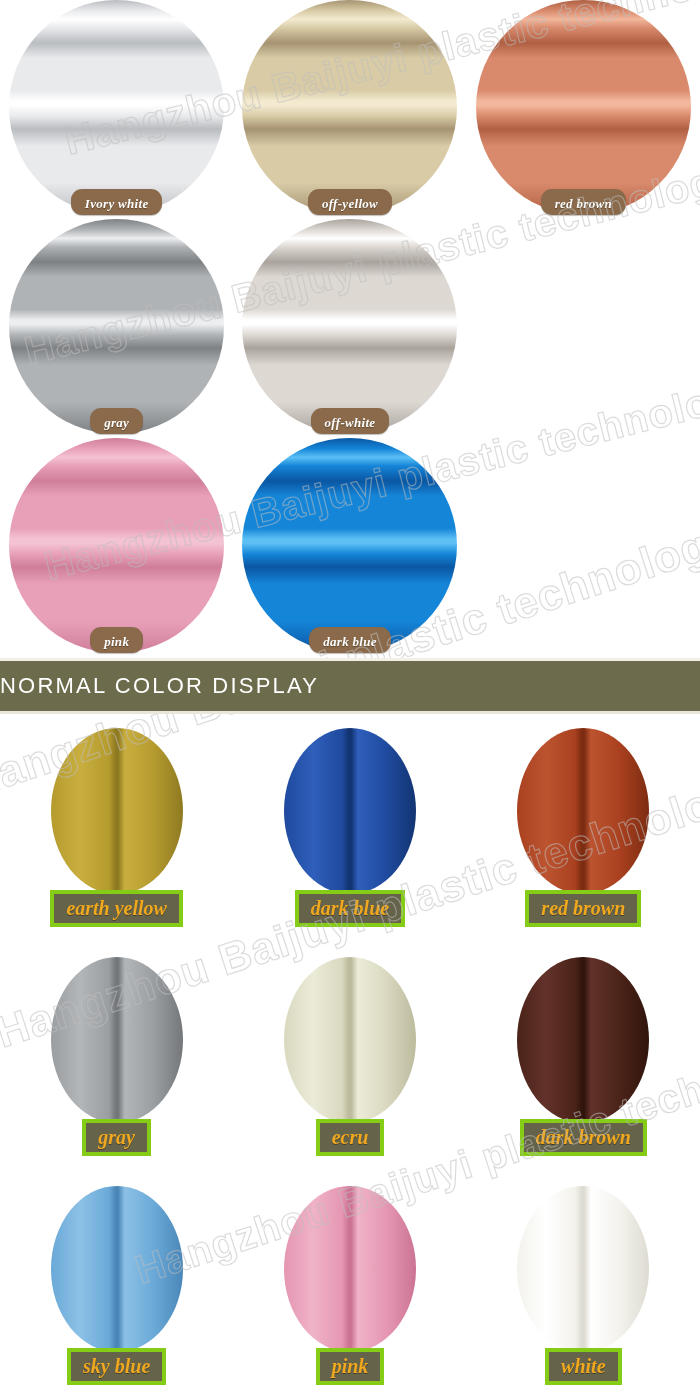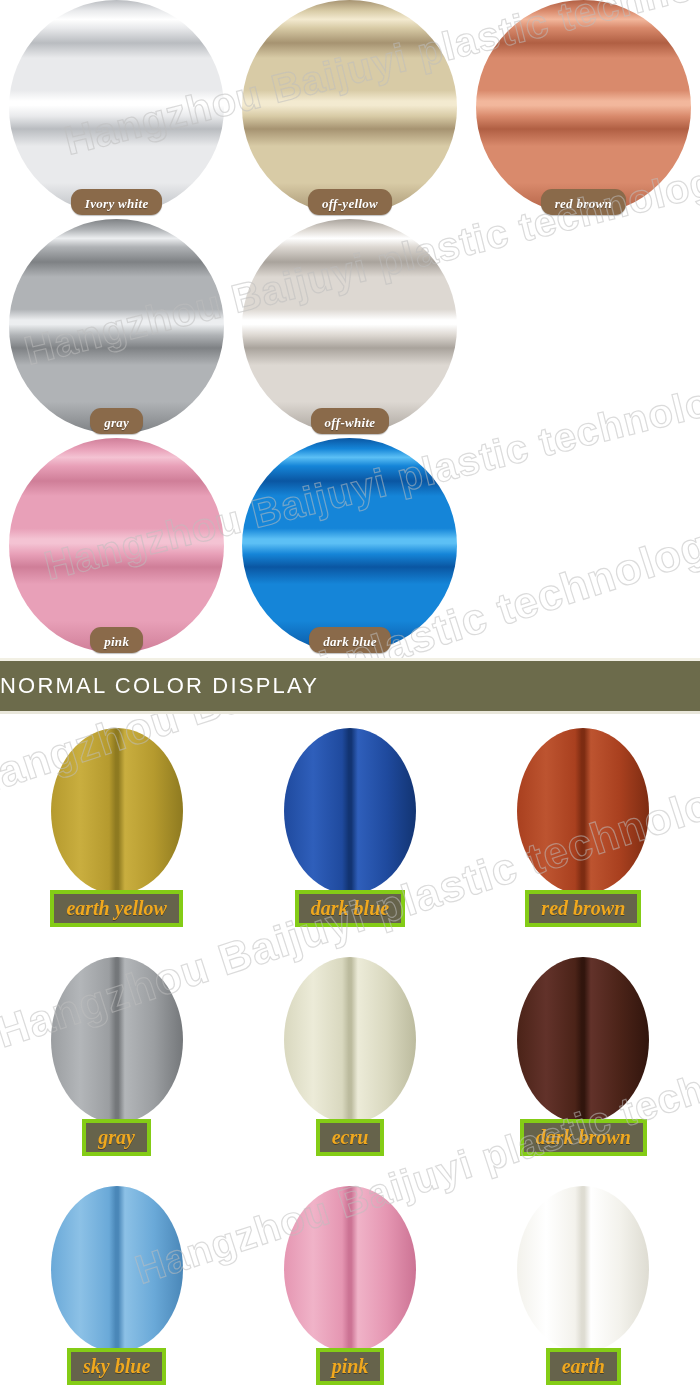--- a/index.html
+++ b/index.html
@@ -278,16 +278,16 @@
       <div class="b-cell">
         <div class="b-disc">
           <div class="seam" style="background: linear-gradient(to right, rgb(229, 150, 178) 0%, rgb(240, 179, 200) 22%, rgb(229, 150, 178) 44%, rgb(204, 115, 148) 49%, rgb(204, 115, 148) 51%, rgb(240, 179, 200) 56%, rgb(229, 150, 178) 78%, rgb(204, 115, 148) 100%);"></div>
         </div>
         <div class="b-label">pink</div>
       </div>
       <div class="b-cell">
         <div class="b-disc">
           <div class="seam" style="background: linear-gradient(to right, rgb(243, 242, 236) 0%, rgb(255, 255, 255) 22%, rgb(243, 242, 236) 44%, rgb(222, 220, 210) 49%, rgb(222, 220, 210) 51%, rgb(255, 255, 255) 56%, rgb(243, 242, 236) 78%, rgb(222, 220, 210) 100%);"></div>
         </div>
-        <div class="b-label">earth</div>
+        <div class="b-label">white</div>
       </div>
     </div>
   </div>
 
 </body></html>

